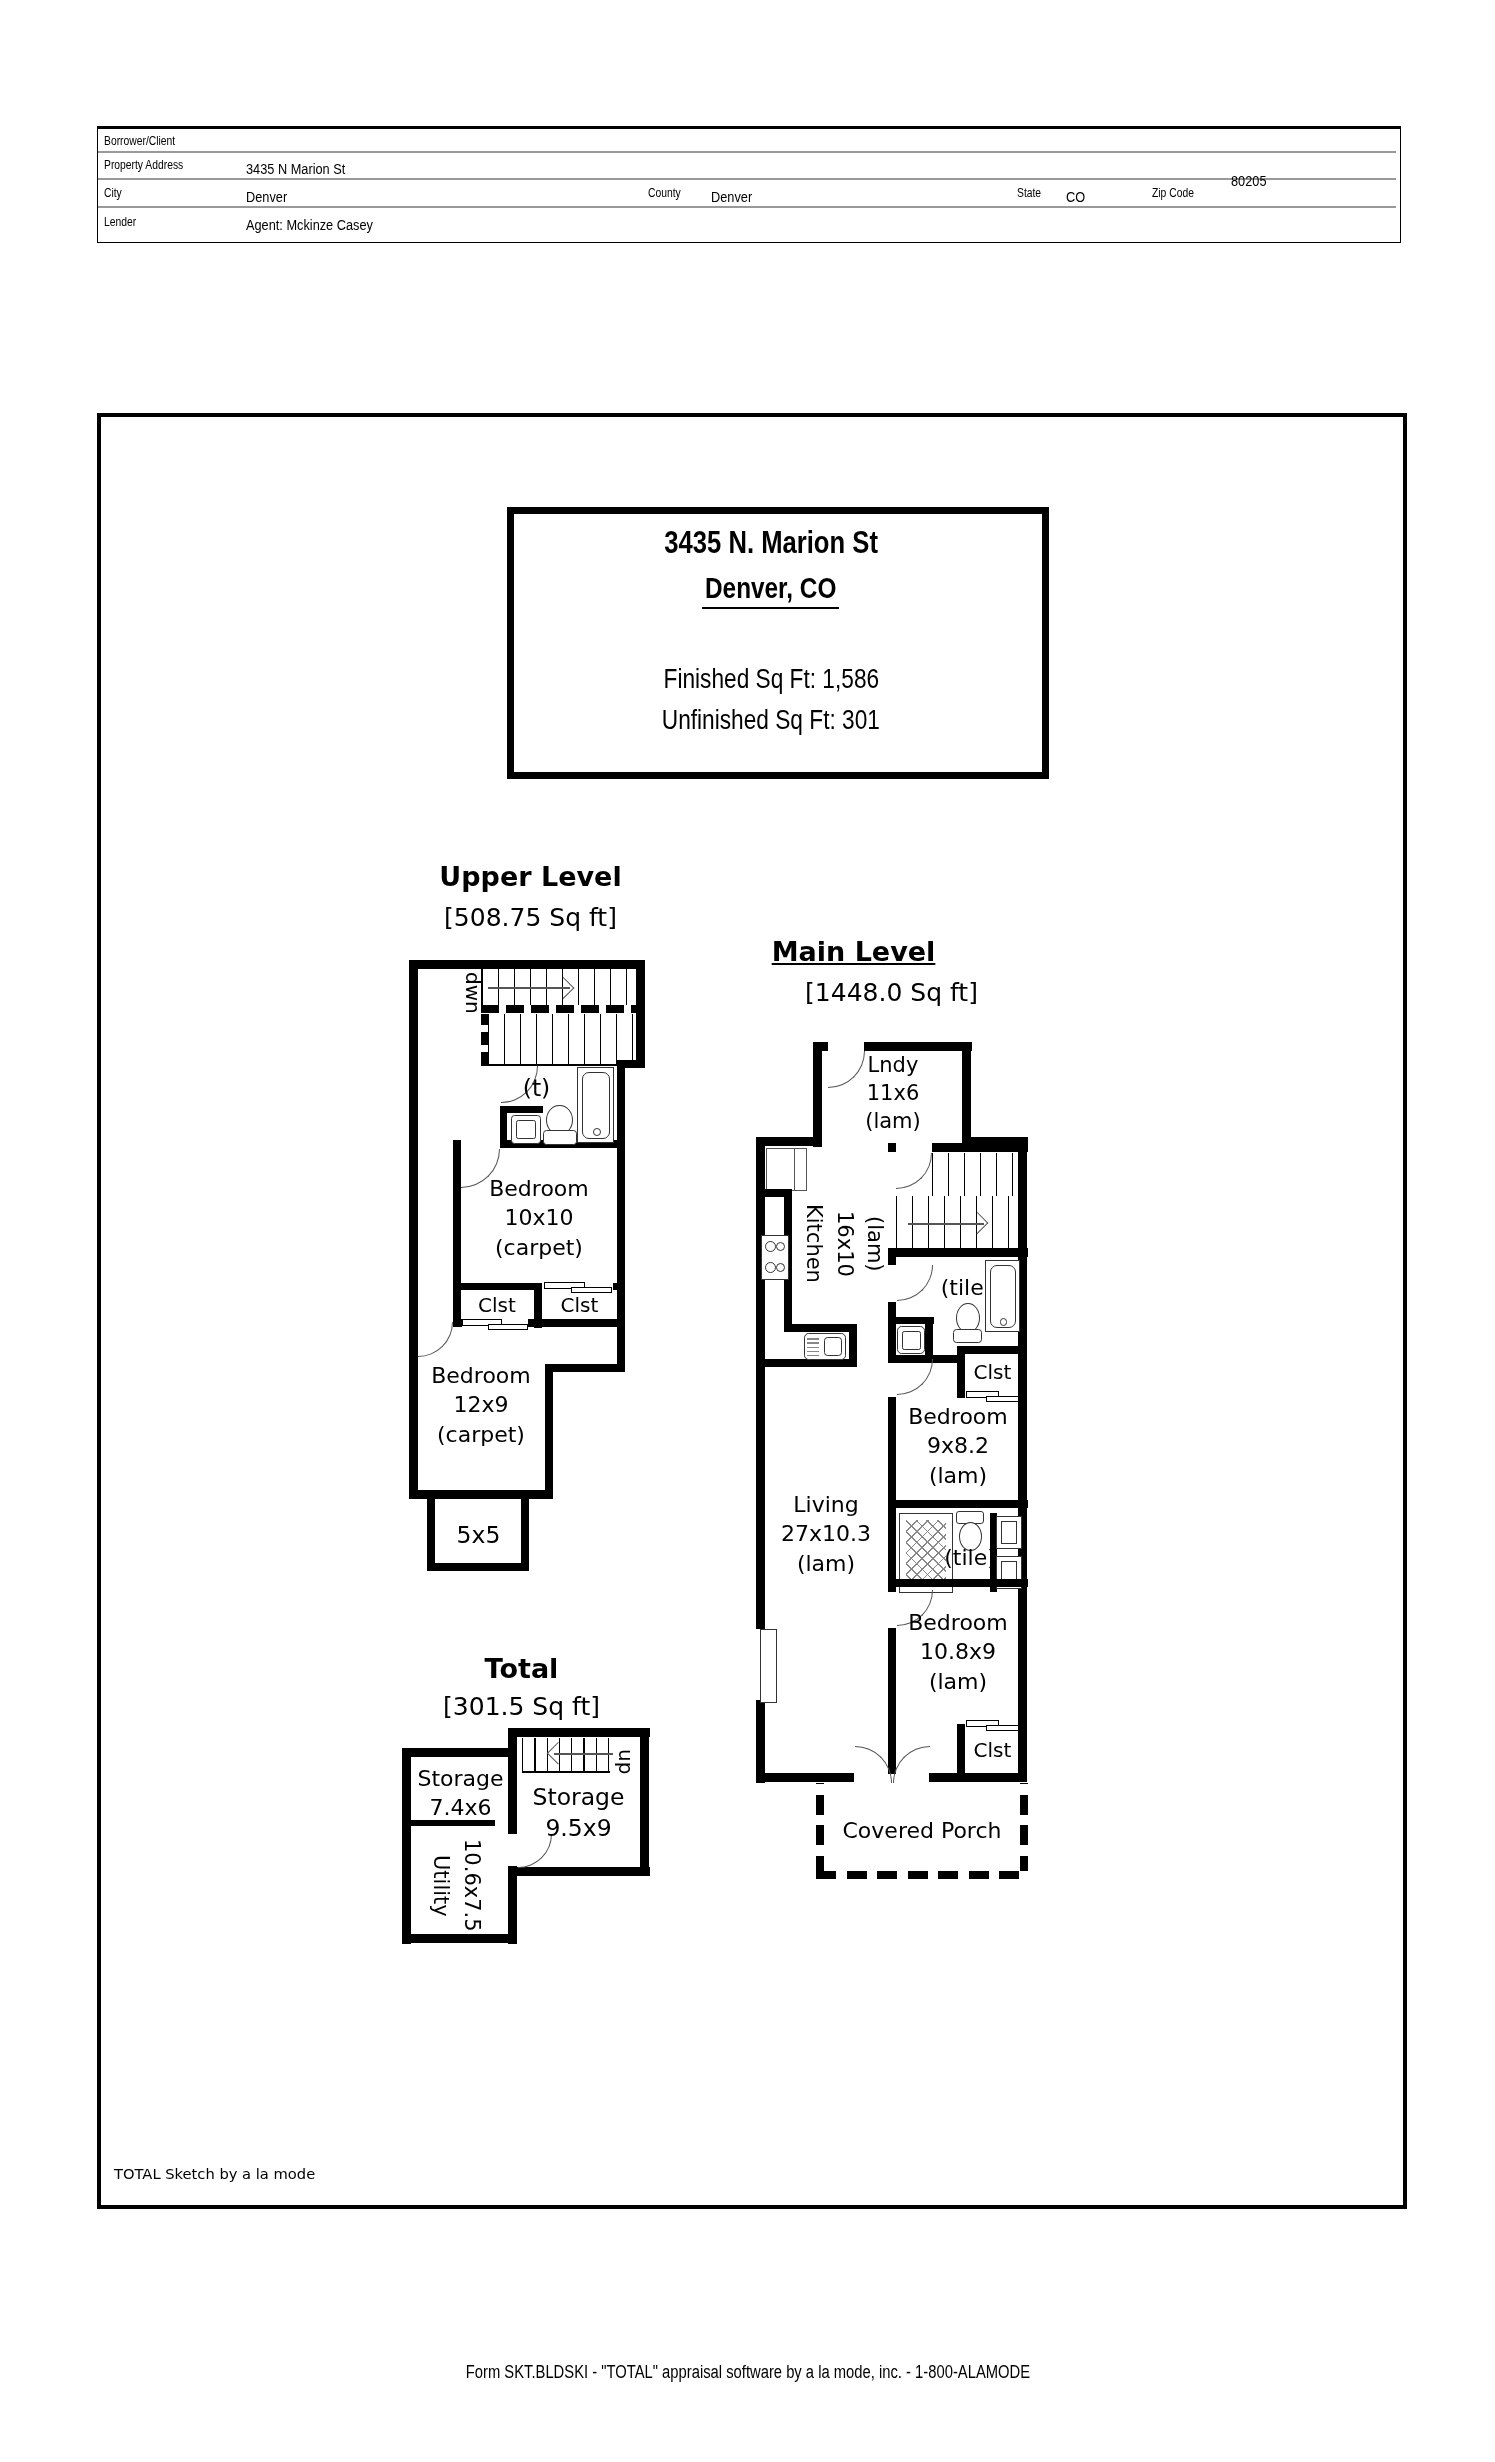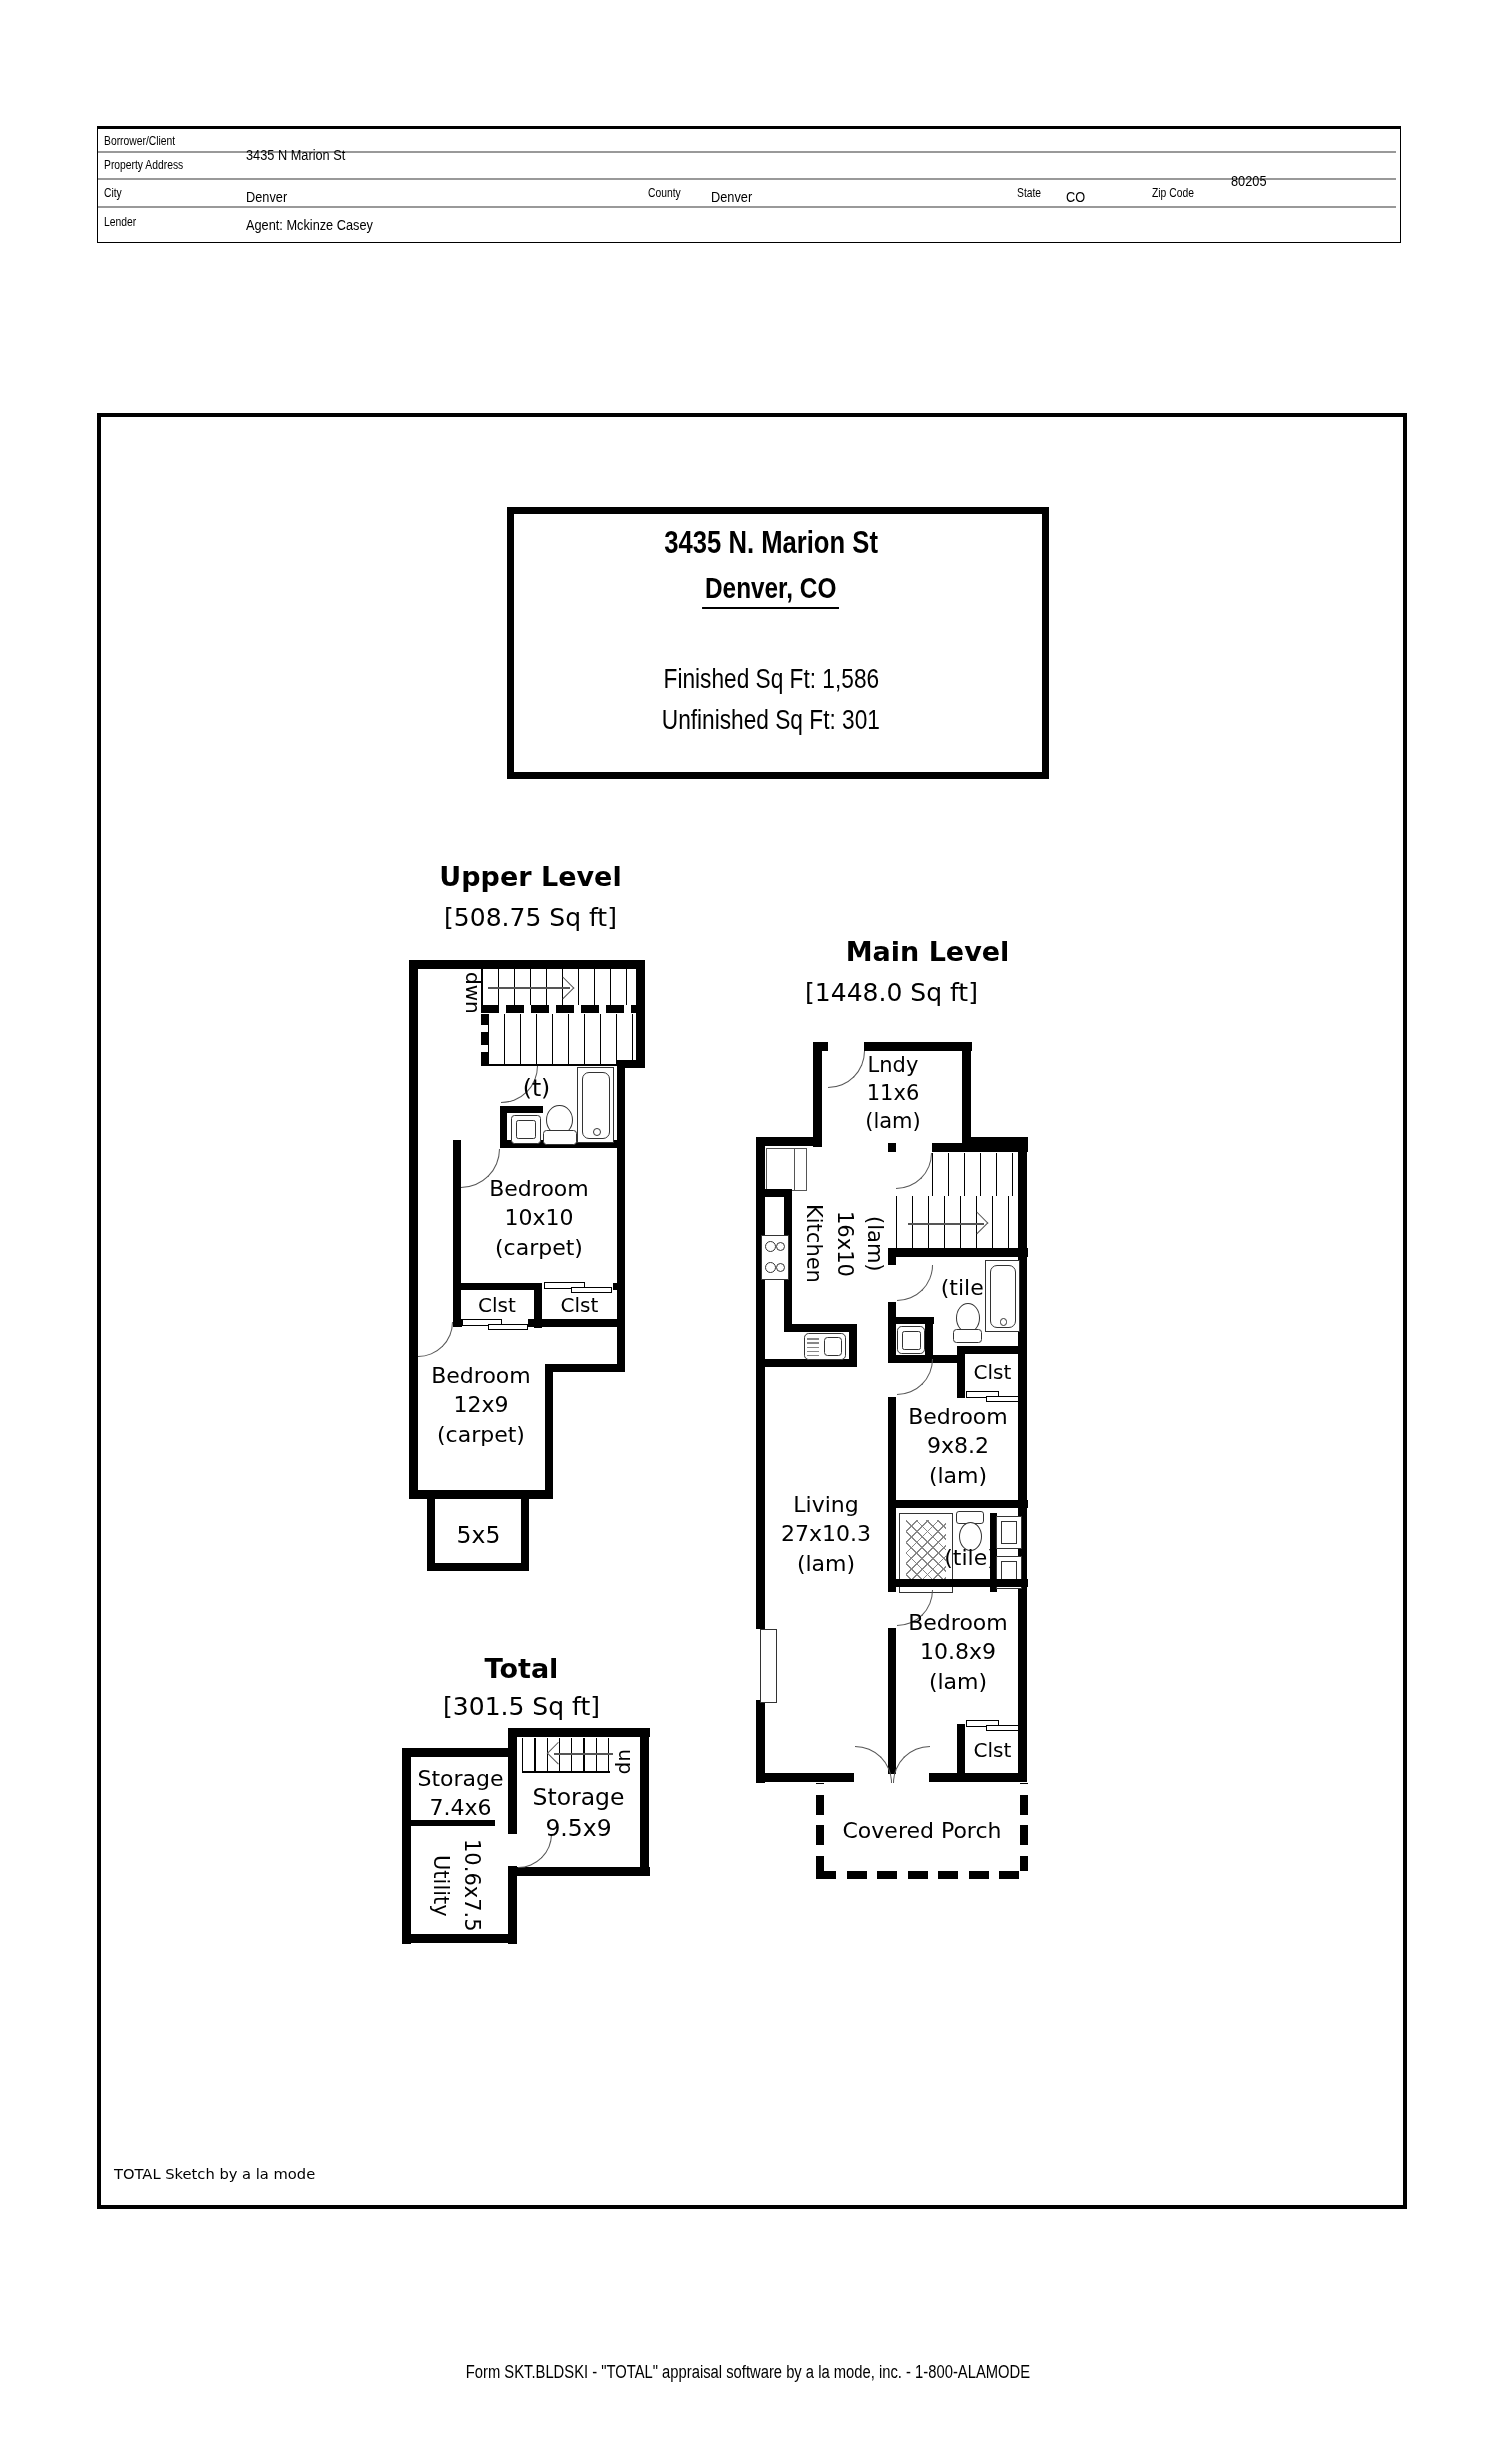--- a/index.html
+++ b/index.html
@@ -45,21 +45,21 @@
 <div class="sheet">
 
 
   <div class="abs" style="left:97px;top:126px;width:1302px;height:113px;border:1.8px solid #000;border-top-width:3.5px;background:#fff;"></div>
   <div class="formline" style="left:98px;top:151px;width:1298px;"></div>
   <div class="formline" style="left:98px;top:178px;width:1298px;"></div>
   <div class="formline" style="left:98px;top:206px;width:1298px;"></div>
 
   <div class="flabel" style="left:104px;top:134px;"><span class="cond-l">Borrower/Client</span></div>
   <div class="flabel" style="left:104px;top:158px;"><span class="cond-l">Property Address</span></div>
-  <div class="fvalue" style="left:246px;top:146px;"><span class="cond-l">3435 N Marion St</span></div>
+  <div class="fvalue" style="left:246px;top:160px;"><span class="cond-l">3435 N Marion St</span></div>
   <div class="flabel" style="left:104px;top:186px;"><span class="cond-l">City</span></div>
   <div class="fvalue" style="left:246px;top:188px;"><span class="cond-l">Denver</span></div>
   <div class="flabel" style="left:648px;top:186px;"><span class="cond-l">County</span></div>
   <div class="fvalue" style="left:711px;top:188px;"><span class="cond-l">Denver</span></div>
   <div class="flabel" style="left:1017px;top:186px;"><span class="cond-l">State</span></div>
   <div class="fvalue" style="left:1066px;top:188px;"><span class="cond-l">CO</span></div>
   <div class="flabel" style="left:1152px;top:186px;"><span class="cond-l">Zip Code</span></div>
   <div class="fvalue" style="left:1231px;top:172px;"><span class="cond-l">80205</span></div>
   <div class="flabel" style="left:104px;top:215px;"><span class="cond-l">Lender</span></div>
   <div class="fvalue" style="left:246px;top:216px;"><span class="cond-l">Agent: Mckinze Casey</span></div>
@@ -135,21 +135,21 @@
   <div class="lbl" style="left:463px;top:1174px;width:152px;font-size:22px;">Bedroom
 10x10
 (carpet)</div>
   <div class="lbl" style="left:461px;top:1292px;width:72px;font-size:20px;">Clst</div>
   <div class="lbl" style="left:542px;top:1292px;width:75px;font-size:20px;">Clst</div>
   <div class="lbl" style="left:410px;top:1361px;width:142px;font-size:22px;">Bedroom
 12x9
 (carpet)</div>
   <div class="lbl" style="left:436px;top:1520px;width:85px;font-size:23.5px;">5x5</div>
 
-  <div class="abs ctr" style="left:781px;top:936px;width:293px;font-size:27px;font-weight:bold;font-family:'DejaVu Sans',sans-serif;">Main Level</div>
+  <div class="abs ctr" style="left:707px;top:936px;width:293px;font-size:27px;font-weight:bold;font-family:'DejaVu Sans',sans-serif;text-decoration:underline;">Main Level</div>
   <div class="abs ctr" style="left:745px;top:978px;width:293px;font-size:25px;font-family:'DejaVu Sans',sans-serif;">[1448.0 Sq ft]</div>
 
   <div class="w" style="left:813px;top:1042px;width:14.7px;height:9.4px;"></div>
   <div class="w" style="left:864px;top:1042px;width:108px;height:9.4px;"></div>
   <div class="w" style="left:813px;top:1042px;width:9.4px;height:105px;"></div>
   <div class="w" style="left:962px;top:1042px;width:9.4px;height:105px;"></div>
   <div class="arc arc-br" style="left:828px;top:1051px;width:36px;height:36px;"></div>
   <div class="lbl" style="left:833px;top:1052px;width:120px;font-size:21px;">Lndy
 11x6
 (lam)</div>

